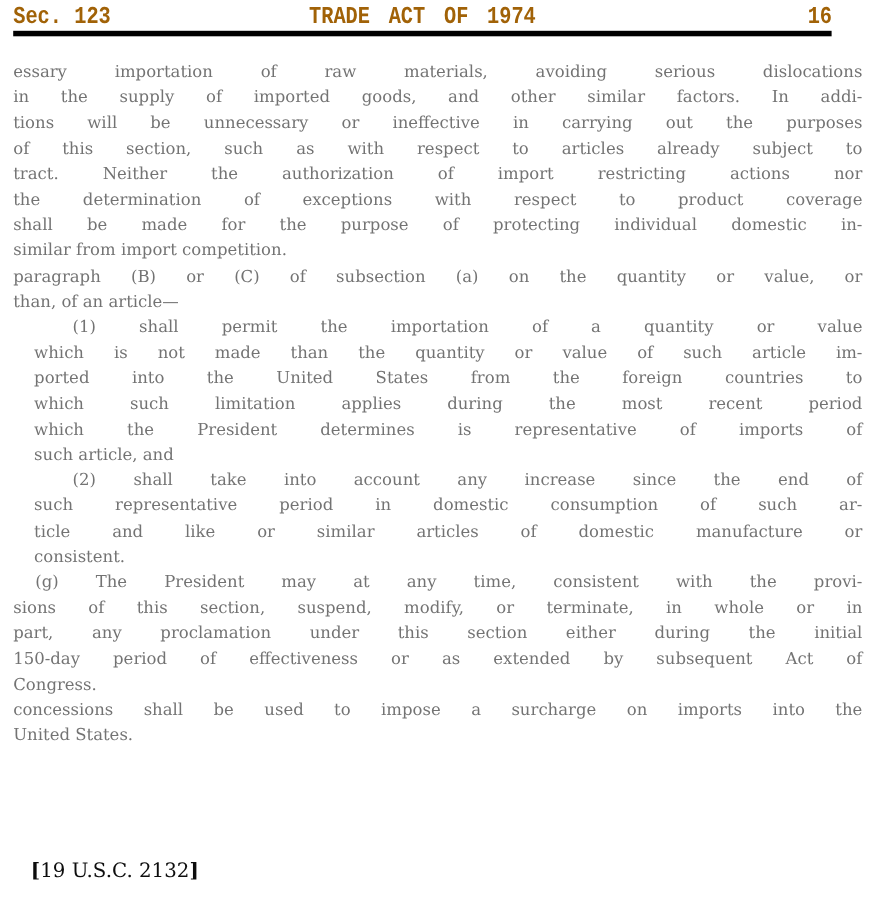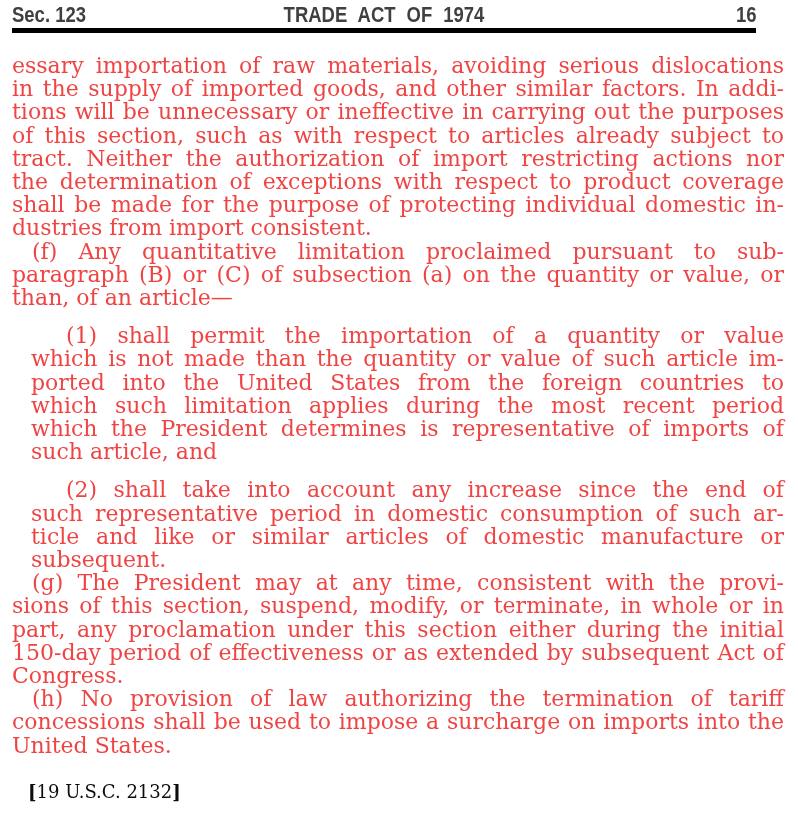--- a/index.html
+++ b/index.html
@@ -17,25 +17,25 @@
     overflow: hidden;
   }
 
   
   .running-head {
     position: absolute;
     top: 3px;
     left: 12px;
     width: 744px;
     height: 25px;
-    font-family: Liberation Sans, sans-serif;
+    font-family: Liberation Mono, monospace;
     font-weight: 700;
     font-size: 22px;
     letter-spacing: 0px;
-    color: #404040;
+    color: #a16207;
   }
   .head-sec {
     position: absolute;
     left: 0;
     bottom: 0;
     transform: scaleX(0.84);
     transform-origin: 0 100%;
     white-space: nowrap;
   }
   .head-title {
@@ -63,38 +63,38 @@
     height: 5px;
     background: #000000;
   }
 
   
   .doc-body {
     position: absolute;
     top: 54px;
     left: 12px;
     width: 772px;
-    font-size: 22px;
+    font-size: 15px;
     line-height: 23.2px;
-    color: #ef4444;
+    color: #737373;
   }
   .para { margin: 0; padding: 0; }
   .line {
     text-align: justify;
     text-align-last: justify;
     white-space: normal;
   }
   .line.last {
     text-align: left;
     text-align-last: left;
   }
   
   .para.indent > .line.first { padding-left: 20px; }
   
-  .para.sub { padding-left: 19px; margin-top: 15px; }
+  .para.sub { padding-left: 19px; }
   .para.sub > .line.first { padding-left: 35px; }
 
   
   .citation {
     position: absolute;
     top: 783px;
     left: 28px;
     font-size: 18px;
     line-height: 18px;
     color: #0d0d0d;
@@ -117,50 +117,48 @@
 
   <main class="doc-body" id="doc-body">
       <div class="para flush">
         <div class="line first">essary importation of raw materials, avoiding serious dislocations</div>
         <div class="line">in the supply of imported goods, and other similar factors. In addi-</div>
         <div class="line">tions will be unnecessary or ineffective in carrying out the purposes</div>
         <div class="line">of this section, such as with respect to articles already subject to</div>
         <div class="line">tract. Neither the authorization of import restricting actions nor</div>
         <div class="line">the determination of exceptions with respect to product coverage</div>
         <div class="line">shall be made for the purpose of protecting individual domestic in-</div>
-        <div class="line last">dustries from import consistent.</div>
+        <div class="line last">similar from import competition.</div>
       </div>
       <div class="para indent">
-        <div class="line first">(f) Any quantitative limitation proclaimed pursuant to sub-</div>
         <div class="line">paragraph (B) or (C) of subsection (a) on the quantity or value, or</div>
         <div class="line last">than, of an article—</div>
       </div>
       <div class="para sub">
         <div class="line first">(1) shall permit the importation of a quantity or value</div>
         <div class="line">which is not made than the quantity or value of such article im-</div>
         <div class="line">ported into the United States from the foreign countries to</div>
         <div class="line">which such limitation applies during the most recent period</div>
         <div class="line">which the President determines is representative of imports of</div>
         <div class="line last">such article, and</div>
       </div>
       <div class="para sub">
         <div class="line first">(2) shall take into account any increase since the end of</div>
         <div class="line">such representative period in domestic consumption of such ar-</div>
         <div class="line">ticle and like or similar articles of domestic manufacture or</div>
-        <div class="line last">subsequent.</div>
+        <div class="line last">consistent.</div>
       </div>
       <div class="para indent">
         <div class="line first">(g) The President may at any time, consistent with the provi-</div>
         <div class="line">sions of this section, suspend, modify, or terminate, in whole or in</div>
         <div class="line">part, any proclamation under this section either during the initial</div>
         <div class="line">150-day period of effectiveness or as extended by subsequent Act of</div>
         <div class="line last">Congress.</div>
       </div>
       <div class="para indent">
-        <div class="line first">(h) No provision of law authorizing the termination of tariff</div>
         <div class="line">concessions shall be used to impose a surcharge on imports into the</div>
         <div class="line last">United States.</div>
       </div>
     </main>
 
   <div class="citation"><span class="bk">[</span><span class="ct">19 U.S.C. 2132</span><span class="bk">]</span></div>
 
 </div>
 
 </body></html>

